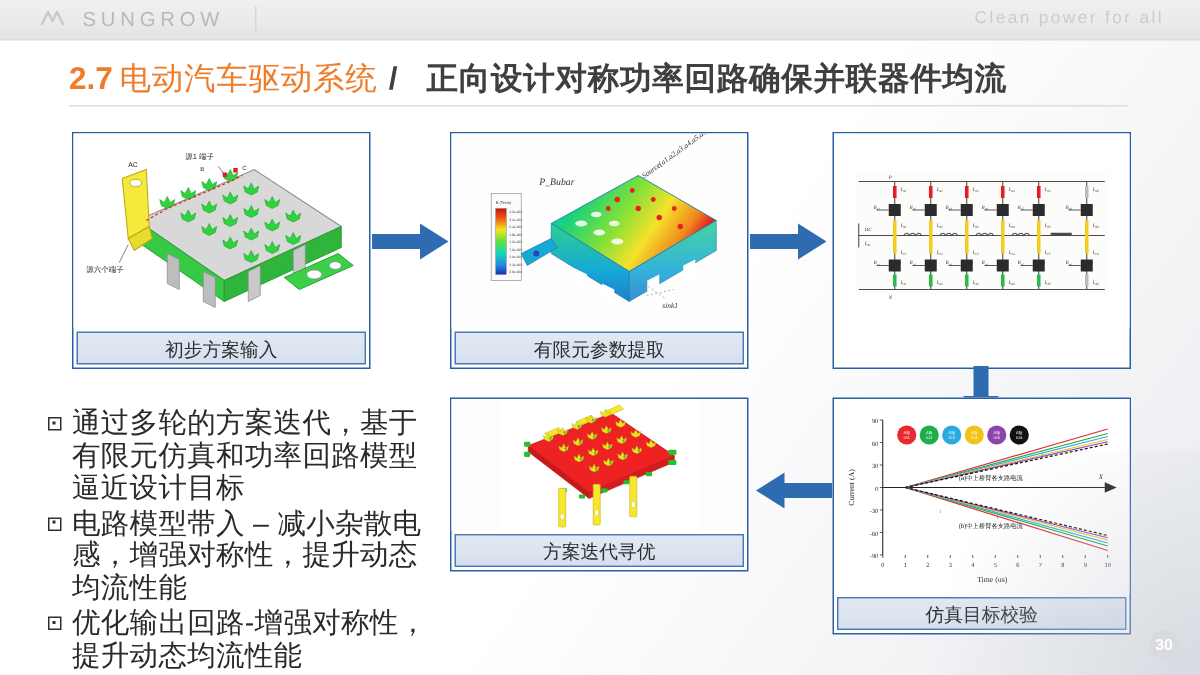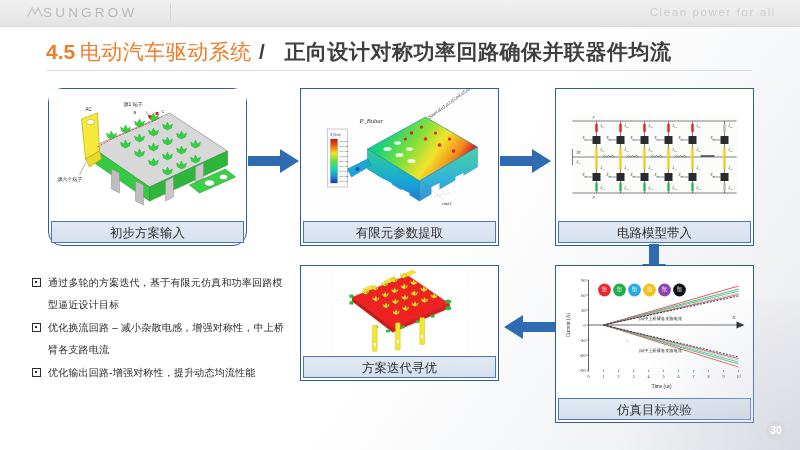--- a/index.html
+++ b/index.html
@@ -24,21 +24,21 @@
     left: 0; top: 0;
     width: 800px; height: 26px;
     background: linear-gradient(180deg, #f0f0f0 0%, #eaeaea 60%, #e2e2e2 100%);
     border-bottom: 1px solid #dcdcdc;
   }
   .logo-wrap {
     position: absolute;
     left: 27px; top: 5px;
     display: flex;
     align-items: flex-start;
-    gap: 0;
+    gap: 12px;
   }
   .logo-mark { width: 16px; height: 15px; display:block; }
   .logo-text {
     font-size: 13.5px;
     letter-spacing: 3.2px;
     color: #b9b9b9;
     font-weight: 500;
     line-height: 16px;
   }
   .logo-divider {
@@ -115,21 +115,21 @@
     height: 22px;
     line-height: 22px;
     text-align: center;
     font-size: 12.5px;
     color: #2d2d2d;
     background: linear-gradient(180deg,#e2e9f3 0%, #d6e0ee 100%);
     border: 1px solid #4a77b5;
     box-sizing: border-box;
   }
 
-  #panel1 { left: 48px;  top: 88px;  width: 199px; height: 158px; border-radius: 14px; }
+  #panel1 { left: 48px;  top: 88px;  width: 199px; height: 158px; }
   #panel2 { left: 300px; top: 88px;  width: 199px; height: 158px; }
   #panel3 { left: 555px; top: 88px;  width: 199px; height: 158px; }
   #panel4 { left: 300px; top: 265px; width: 199px; height: 116px; }
   #panel5 { left: 555px; top: 265px; width: 199px; height: 158px; }
 
   
   .arrow-h {
     position: absolute;
     width: 52px; height: 26px;
   }
@@ -163,21 +163,21 @@
     position: relative;
   }
   .bullet-marker::after {
     content: "";
     position: absolute;
     left: 1.6px; top: 1.6px;
     width: 2.4px; height: 2.4px;
     background: #2e2e2e;
   }
   .bullet-text {
-    font-size: 10px;
+    font-size: 19px;
     line-height: 21.5px;
     color: #2a2a2a;
     letter-spacing: 0.2px;
   }
 
   
   .page-num {
     position: absolute;
     right: 14px; bottom: 10px;
     width: 20px; height: 20px;
@@ -207,21 +207,21 @@
       <svg class="logo-mark" viewBox="0 0 16 15">
         <path d="M1 11 L5 3 L8 9 L11 3 L15 11" fill="none" stroke="#c9c9c9" stroke-width="1.6" stroke-linejoin="round" stroke-linecap="round"></path>
       </svg>
       <span class="logo-text">SUNGROW</span>
     </div>
     <div class="logo-divider"></div>
     <div class="tagline">Clean power for all</div>
   </div>
 
   <div class="title-row">
-    <span class="title-num">4.5</span>
+    <span class="title-num">2.7</span>
     <span class="title-main">电动汽车驱动系统</span>
     <span class="title-sep">/</span>
     <span class="title-sub">正向设计对称功率回路确保并联器件均流</span>
   </div>
   <div class="title-rule"></div>
 
   <div class="panel" id="panel1">
     <div class="panel-img">
       <svg viewBox="0 0 196 130" width="100%" height="100%" preserveAspectRatio="xMidYMid meet">
         <rect x="0" y="0" width="196" height="130" fill="#ffffff"></rect>
@@ -520,21 +520,20 @@
           <text x="50" y="87">R<tspan font-size="2.2" dy="1">h2</tspan></text>
           <text x="74" y="87">R<tspan font-size="2.2" dy="1">h3</tspan></text>
           <text x="98" y="87">R<tspan font-size="2.2" dy="1">h4</tspan></text>
           <text x="122" y="87">R<tspan font-size="2.2" dy="1">h5</tspan></text>
           <text x="154" y="87">R<tspan font-size="2.2" dy="1">h6</tspan></text>
           <text x="36" y="30">P</text>
           <text x="36" y="110">N</text>
         </g>
       </svg>
     </div>
-    <div class="caption">电路模型带入</div>
   </div>
 
   <div class="arrow-v" id="arrow3">
     <svg viewBox="0 0 26 34" width="26" height="34">
       <polygon points="8,0 18,0 18,20 25,20 13,33 1,20 8,20" fill="#2e6bb0"></polygon>
     </svg>
   </div>
 
   <div class="panel" id="panel4">
     <div class="panel-img">
@@ -751,21 +750,21 @@
     <div class="caption">仿真目标校验</div>
   </div>
 
   <div class="bullets">
     <div class="bullet-item">
       <span class="bullet-marker"></span>
       <span class="bullet-text">通过多轮的方案迭代，基于有限元仿真和功率回路模型逼近设计目标</span>
     </div>
     <div class="bullet-item">
       <span class="bullet-marker"></span>
-      <span class="bullet-text">优化换流回路 – 减小杂散电感，增强对称性，中上桥臂各支路电流</span>
+      <span class="bullet-text">电路模型带入 – 减小杂散电感，增强对称性，提升动态均流性能</span>
     </div>
     <div class="bullet-item">
       <span class="bullet-marker"></span>
       <span class="bullet-text">优化输出回路-增强对称性，提升动态均流性能</span>
     </div>
   </div>
 
   <div class="corner-glow"></div>
   <div class="page-num">30</div>
 </div>

